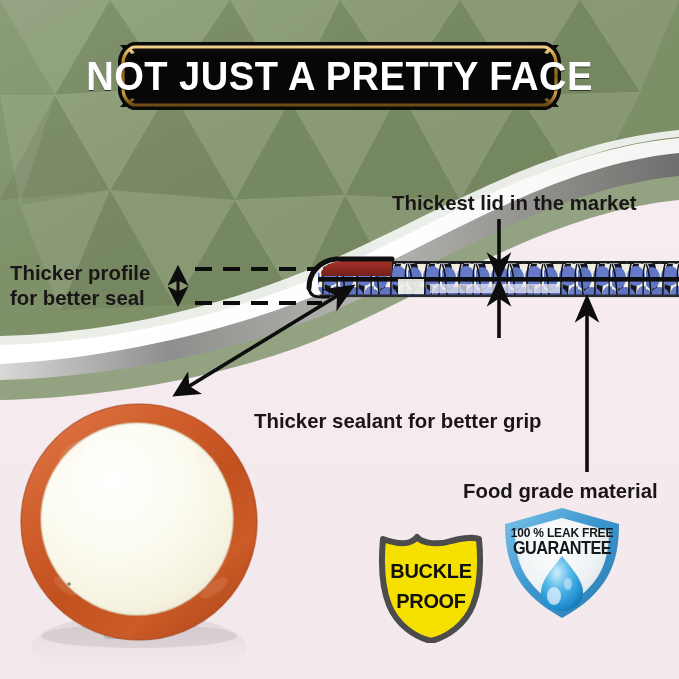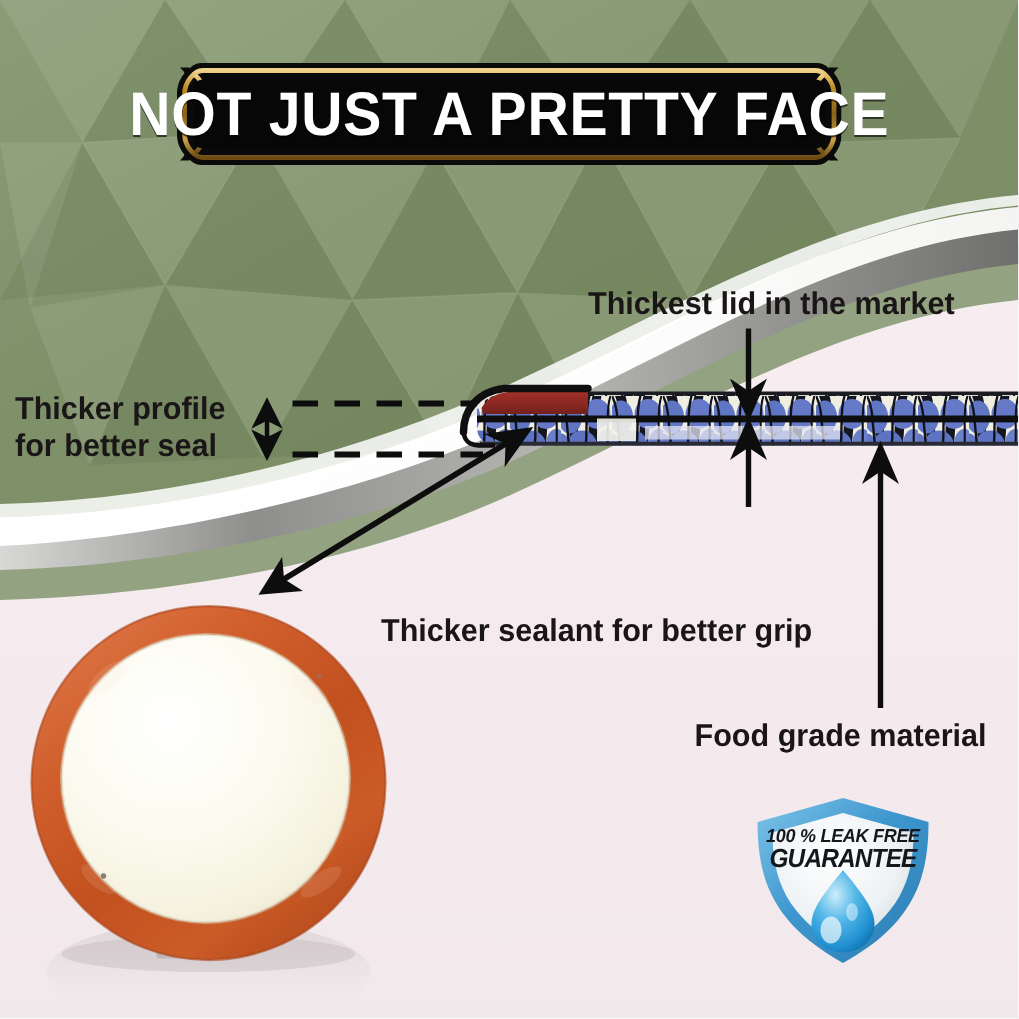--- a/index.html
+++ b/index.html
@@ -73,21 +73,21 @@
   #label-thickest { left: 392px; top: 190px; }
   #label-profile  { left: 10px;  top: 260px; width: 180px; }
   #label-sealant  { left: 254px; top: 408px; }
   #label-food     { left: 463px; top: 478px; }
 
   
   .badge {
     position: absolute;
   }
   #badge-buckle { left: 377px; top: 533px; width: 108px; height: 110px; }
-  #badge-leak   { left: 497px; top: 528px; width: 130px; height: 118px; font-style: italic; }
+  #badge-leak   { left: 497px; top: 504px; width: 130px; height: 118px; }
 
   .badge-text {
     position: absolute;
     left: 0;
     width: 100%;
     text-align: center;
     font-family: "Liberation Sans Narrow", "Liberation Sans", sans-serif;
     font-weight: bold;
     pointer-events: none;
   }
@@ -341,20 +341,29 @@
 
   <div class="label two-line" id="label-profile">
     <div>Thicker profile</div>
     <div>for better seal</div>
   </div>
 
   <div class="label" id="label-sealant">Thicker sealant for better grip</div>
 
   <div class="label" id="label-food">Food grade material</div>
 
+  <div class="badge" id="badge-buckle">
+    <svg width="108" height="110" viewBox="0 0 108 110">
+      <path d="M6,6 C22,12 34,12 40,4 C46,11 62,12 74,8 C86,5 98,4 102,6
+               C104,28 104,52 96,72 C88,92 70,104 54,108
+               C38,104 20,92 12,72 C4,52 4,28 6,6 Z" fill="#f5e000" stroke="#4c4c4c" stroke-width="6" stroke-linejoin="round"></path>
+    </svg>
+    <div class="badge-text" id="buckle-line1">BUCKLE</div>
+    <div class="badge-text" id="buckle-line2">PROOF</div>
+  </div>
 
   <div class="badge" id="badge-leak">
     <svg width="130" height="118" viewBox="0 0 130 118">
       <defs>
         <linearGradient id="leakOuter" x1="0" y1="0" x2="1" y2="1">
           <stop offset="0%" stop-color="#7fc4e8"></stop>
           <stop offset="45%" stop-color="#3d97ce"></stop>
           <stop offset="100%" stop-color="#2a7cb2"></stop>
         </linearGradient>
         <radialGradient id="leakInner" cx="0.42" cy="0.32" r="0.85">

